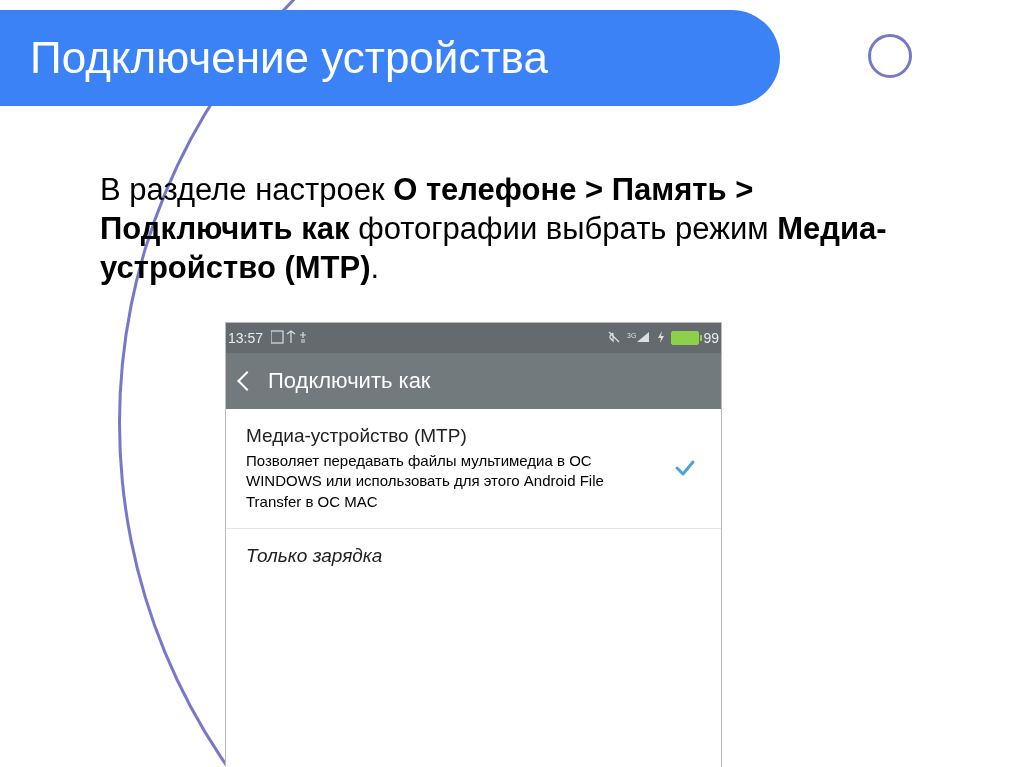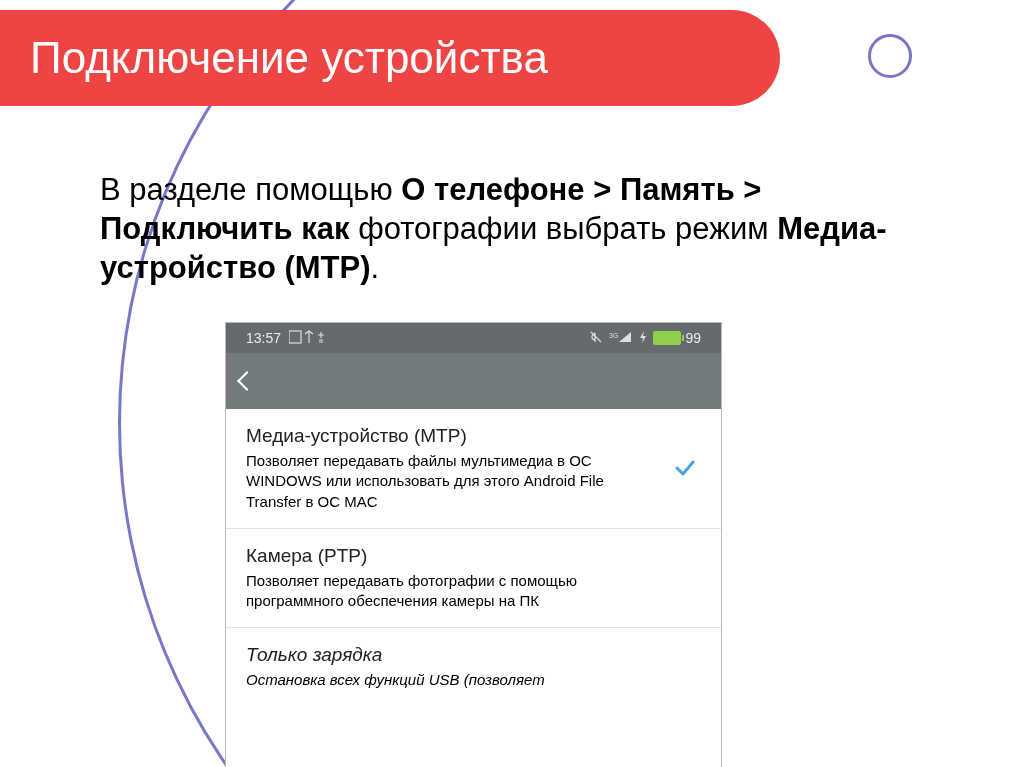--- a/index.html
+++ b/index.html
@@ -16,21 +16,21 @@
     width: 1024px;
     height: 767px;
     position: relative;
   }
   .header-band {
     position: absolute;
     top: 10px;
     left: 0;
     width: 780px;
     height: 96px;
-    background: #ef4444;
+    background: #3b82f6;
     border-top-right-radius: 48px;
     border-bottom-right-radius: 48px;
     display: flex;
     align-items: center;
     padding-left: 30px;
     box-sizing: border-box;
   }
   .header-title {
     color: #fff;
     font-size: 44px;
@@ -79,21 +79,21 @@
     background: #fff;
     overflow: hidden;
   }
   .status-bar {
     height: 30px;
     background: #646a6d;
     color: #e9ecec;
     display: flex;
     align-items: center;
     font-size: 14px;
-    padding: 0 20px;
+    padding: 0 2px;
     justify-content: space-between;
   }
   .status-left { display: flex; align-items: center; gap: 8px; }
   .status-right { display: flex; align-items: center; gap: 6px; }
   .sb-icon { font-size: 13px; opacity: 0.9; }
   .battery {
     display: inline-flex;
     align-items: center;
     gap: 4px;
   }
@@ -168,21 +168,21 @@
 
   <div class="arc arc-outer"></div>
   <div class="arc arc-top"></div>
 
   <div class="header-band">
     <div class="header-title">Подключение устройства</div>
   </div>
 
   <div class="content">
     <p class="body-text">
-      <span>В разделе помощью </span><b>О телефоне &gt; Память &gt; Подключить как</b><span> фотографии выбрать режим </span><b>Медиа-устройство (MTP)</b><span>.</span>
+      <span>В разделе настроек </span><b>О телефоне &gt; Память &gt; Подключить как</b><span> фотографии выбрать режим </span><b>Медиа-устройство (MTP)</b><span>.</span>
     </p>
   </div>
 
   <div class="phone">
     <div class="status-bar">
       <div class="status-left">
         <span>13:57</span>
         <span class="sb-icon">
           <svg width="46" height="14" viewBox="0 0 46 14">
             <rect x="0" y="1" width="12" height="12" fill="none" stroke="#e9ecec" stroke-width="1.2"></rect>
@@ -210,36 +210,32 @@
         </span>
         <span class="battery">
           <span class="battery-shape"></span>
           <span class="battery-pct">99</span>
         </span>
       </div>
     </div>
 
     <div class="app-bar">
       <span class="chevron-left"></span>
+      <span class="app-bar-title">Подключить как</span>
     </div>
 
     <div class="options">
       <div class="option">
         <div class="option-title">Медиа-устройство (MTP)</div>
         <div class="option-desc">Позволяет передавать файлы мультимедиа в ОС WINDOWS или использовать для этого Android File Transfer в ОС MAC</div>
         <span class="check">
           <svg viewBox="0 0 24 24">
               <path d="M4 12 L10 18 L20 6" stroke="#4aa3df" stroke-width="3" fill="none" stroke-linecap="round" stroke-linejoin="round"></path>
             </svg>
         </span>
       </div>
-      <div class="option">
-        <div class="option-title">Камера (PTP)</div>
-        <div class="option-desc">Позволяет передавать фотографии с помощью программного обеспечения камеры на ПК</div>
-      </div>
       <div class="option" style="border-bottom:none;font-style:italic;">
         <div class="option-title">Только зарядка</div>
-        <div class="option-desc">Остановка всех функций USB (позволяет</div>
       </div>
     </div>
   </div>
 
 </div>
 
 </body></html>

